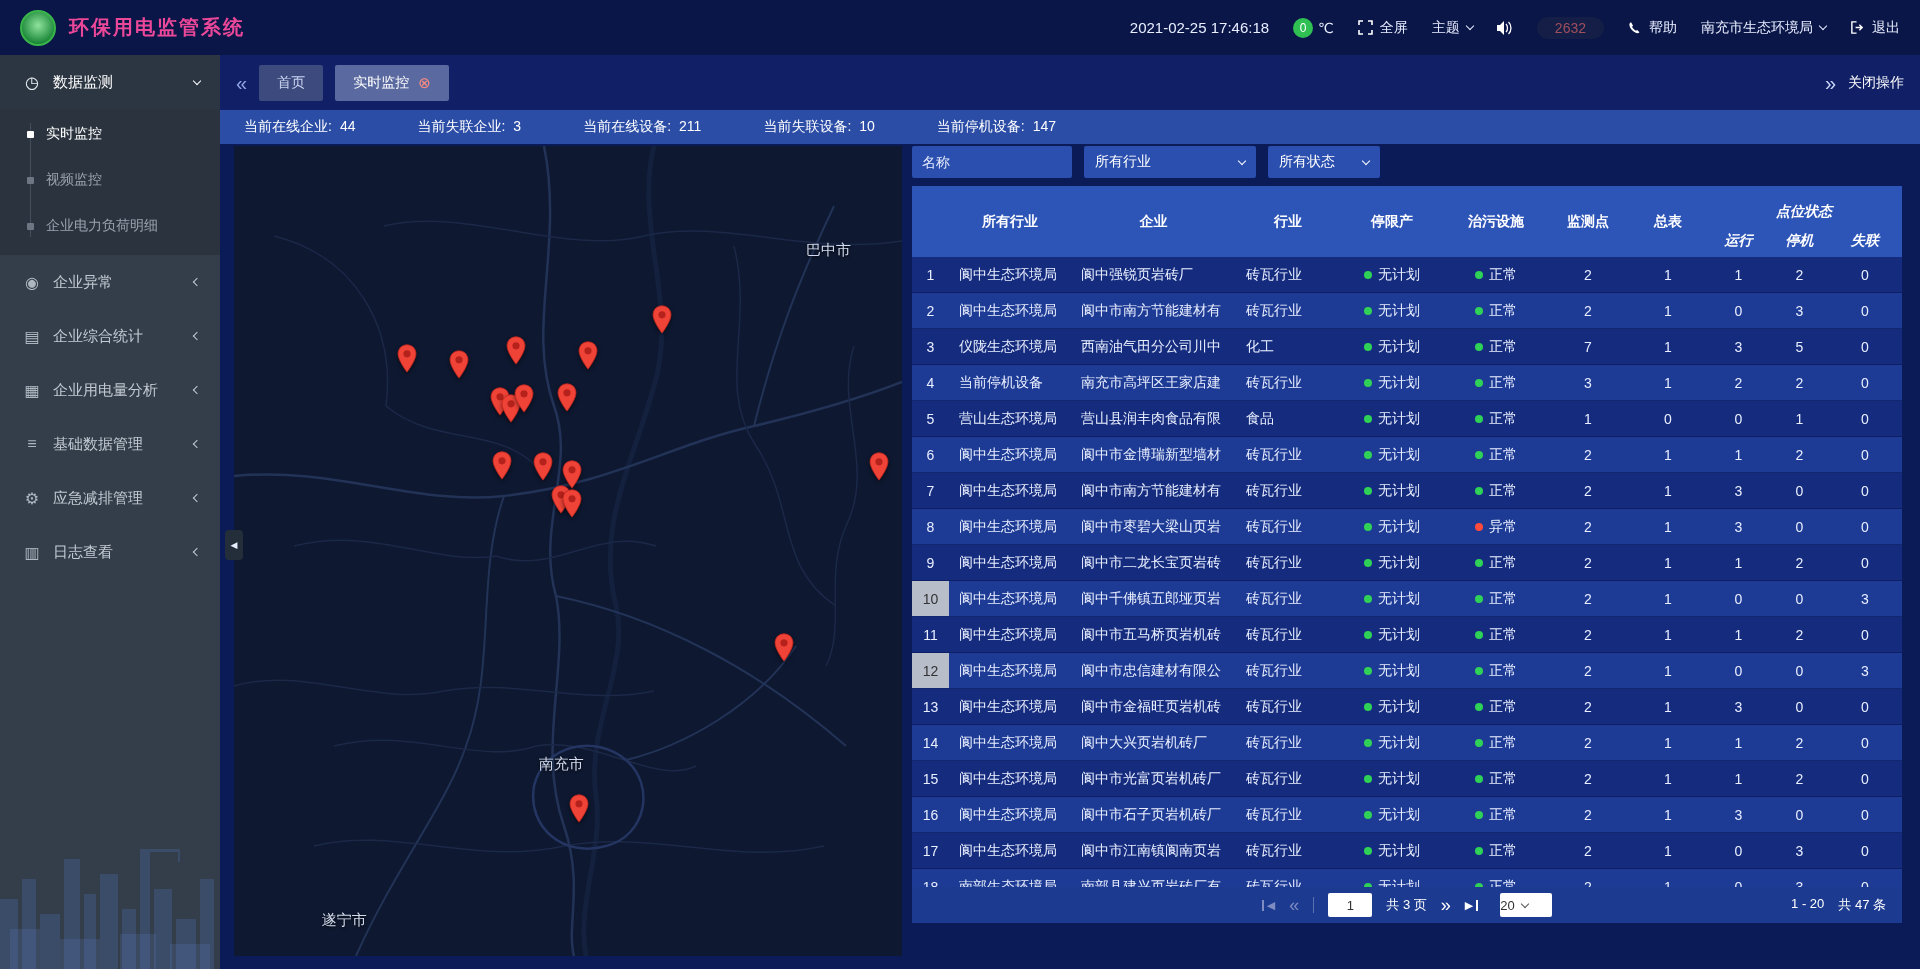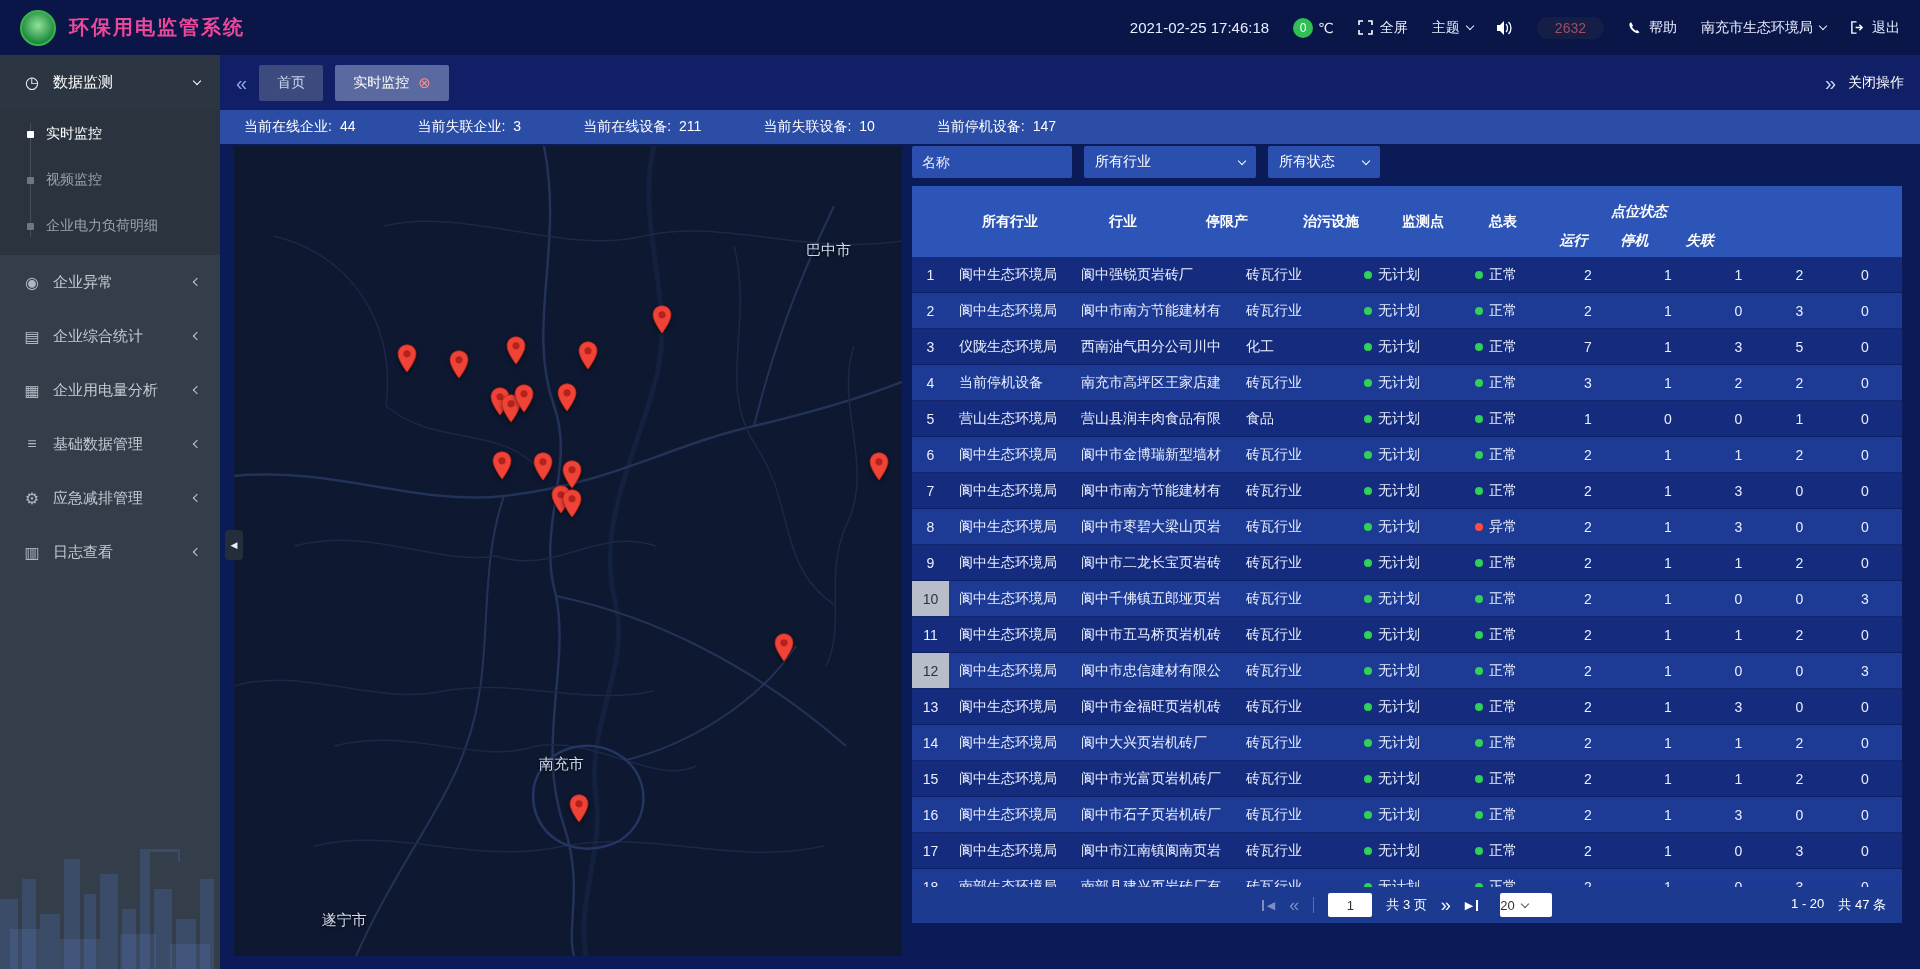--- a/index.html
+++ b/index.html
@@ -451,20 +451,21 @@
         </div>
         <div class="f-select f-status">
           <span>所有状态</span>
           <span class="chev down"></span>
         </div>
       </div>
 
       <div class="thead">
         <div class="th w-idx"></div>
         <div class="th w-region">所有行业</div>
+        <div class="th w-comp">企业</div>
         <div class="th w-ind">行业</div>
         <div class="th w-stop">停限产</div>
         <div class="th w-fac">治污设施</div>
         <div class="th w-pts">监测点</div>
         <div class="th w-met">总表</div>
         <div class="th-group">
           <div class="th-group-title">点位状态</div>
           <div class="th-subs">
             <div class="th-sub w-run">运行</div>
             <div class="th-sub w-stp">停机</div>

